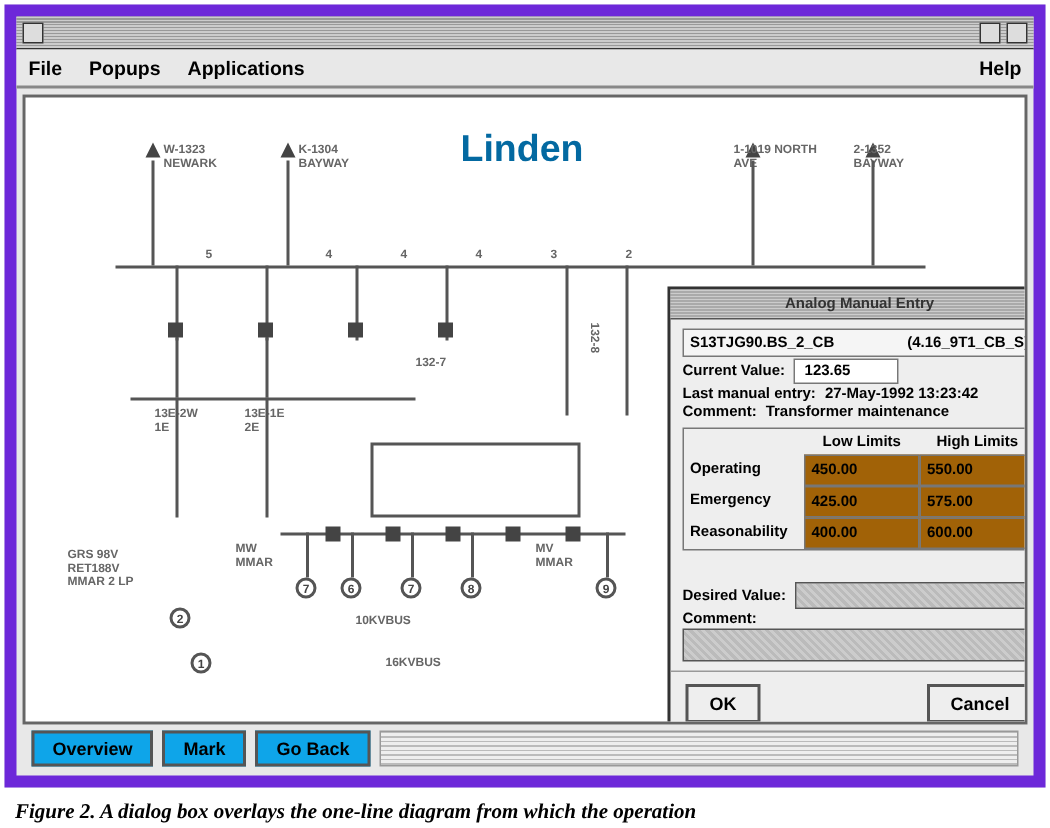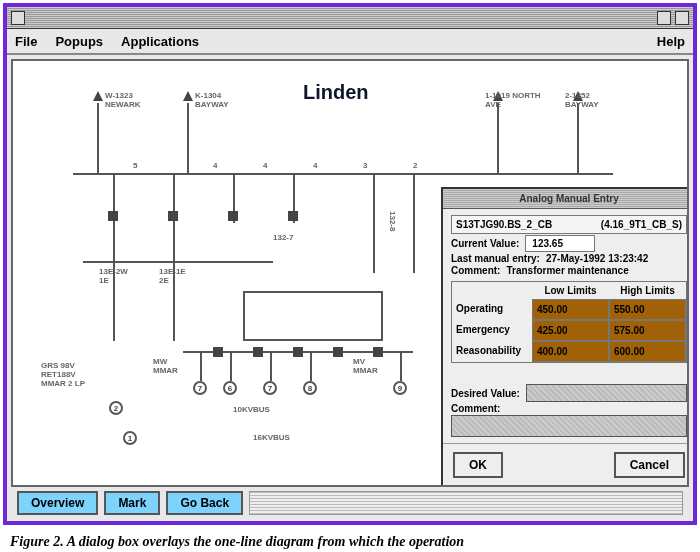--- a/index.html
+++ b/index.html
@@ -1,30 +1,30 @@
 <!DOCTYPE html>
 <html><head>
 <meta charset="utf-8">
 <style>
   * { box-sizing: border-box; margin: 0; padding: 0; font-family: Helvetica, Arial, sans-serif; }
   body { width: 700px; height: 552px; background: #fff; overflow: hidden; position: relative; }
   
-  .outer-border { border: 4px solid #6d28d9; width: 694px; height: 522px; margin: 3px; background: #e8e8e8; position: relative; }
+  .outer-border { border: 8px solid #6d28d9; width: 694px; height: 522px; margin: 3px; background: #e8e8e8; position: relative; }
   .titlebar { height: 22px; background: repeating-linear-gradient(0deg,#ccc 0 1px,#999 1px 2px); border-bottom: 1px solid #333; display:flex; align-items:center; padding:0 4px; gap:4px;}
   .titlebar .sysbox { width:14px; height:14px; border:1px solid #333; background:#ddd; display:inline-block;}
   .titlebar .spacer { flex:1; }
   
   .menubar { height: 26px; background: #e8e8e8; border-bottom: 2px solid #888; display:flex; align-items:center; padding:0 8px; font-size:13px; font-weight:bold; gap:18px;}
   .menubar .flex { flex:1; }
   
   .workarea { position:absolute; top:52px; left:4px; right:4px; bottom:34px; border:2px solid #666; background:#fff; overflow:hidden;}
   
   
   .diagram { position:absolute; inset:0; font-size:10px; color:#444; }
-  .diag-title { position:absolute; top:20px; left:290px; font-size:20px; font-weight:bold; color:#0f172a;}
+  .diag-title { position:absolute; top:20px; left:290px; font-size:25px; font-weight:bold; color:#0369a1;}
   .bus-h { position:absolute; height:2px; background:#555; }
   .bus-v { position:absolute; width:2px; background:#555; }
   .breaker { position:absolute; width:10px; height:10px; background:#444; }
   .arrow-up { position:absolute; width:0;height:0;border-left:5px solid transparent;border-right:5px solid transparent;border-bottom:10px solid #444;}
   .tinylabel { position:absolute; font-size:8px; font-weight:bold; color:#666; line-height:9px; text-align:left;}
   .circ { position:absolute; width:14px;height:14px;border:2px solid #555;border-radius:50%; display:flex;align-items:center;justify-content:center; font-size:8px; font-weight:bold; color:#444; background:#fff;}
   .gen-box { position:absolute; border:2px solid #555; }
   
   
   .dialog { position:absolute; top:126px; left:428px; width:256px; height:376px; background:#eee; border:2px solid #333; box-shadow:2px 2px 0 #888; font-size:11px; }
@@ -38,21 +38,21 @@
   .tbl-head > div { padding:3px 4px; text-align:center;}
   .tbl-row { display:grid; grid-template-columns: 80px 1fr 1fr; font-weight:bold; font-size:10px;}
   .tbl-row > div { padding:4px 4px; }
   .tbl-row > div:first-child { }
   .tbl-row > div:not(:first-child){ border:1px solid #777; background:#a16207;}
   .field-box { border:1px solid #555; height:18px; background:repeating-linear-gradient(45deg,#bbb 0 2px,#ccc 2px 4px); }
   .btnrow { display:flex; justify-content:space-between; margin-top:auto; padding:8px 10px; border-top:1px solid #999;gap:16px;}
   .btn { border:2px solid #555; background:#eee; padding:4px 14px; font-size:12px; font-weight:bold; cursor:pointer;}
   
   .bottombar { position:absolute; left:4px; right:4px; bottom:4px; height:28px; display:flex; gap:6px; align-items:center; padding:0 6px;}
-  .bbtn { border:2px solid #555; background:#7dd3fc; padding:3px 12px; font-size:12px; font-weight:bold; cursor:pointer;}
+  .bbtn { border:2px solid #555; background:#0ea5e9; padding:3px 12px; font-size:12px; font-weight:bold; cursor:pointer;}
   .hatched { flex:1; height:24px; background:repeating-linear-gradient(0deg,#bbb 0 1px,#eee 1px 3px); border:1px solid #999;}
   
   .caption { position:absolute; bottom:2px; left:10px; font-size:14px; font-style:italic; font-weight:bold; font-family:"Times New Roman",serif;}
 </style>
 </head>
 <body>
 
 <div class="outer-border">
   <div class="titlebar">
     <span class="sysbox"></span>

